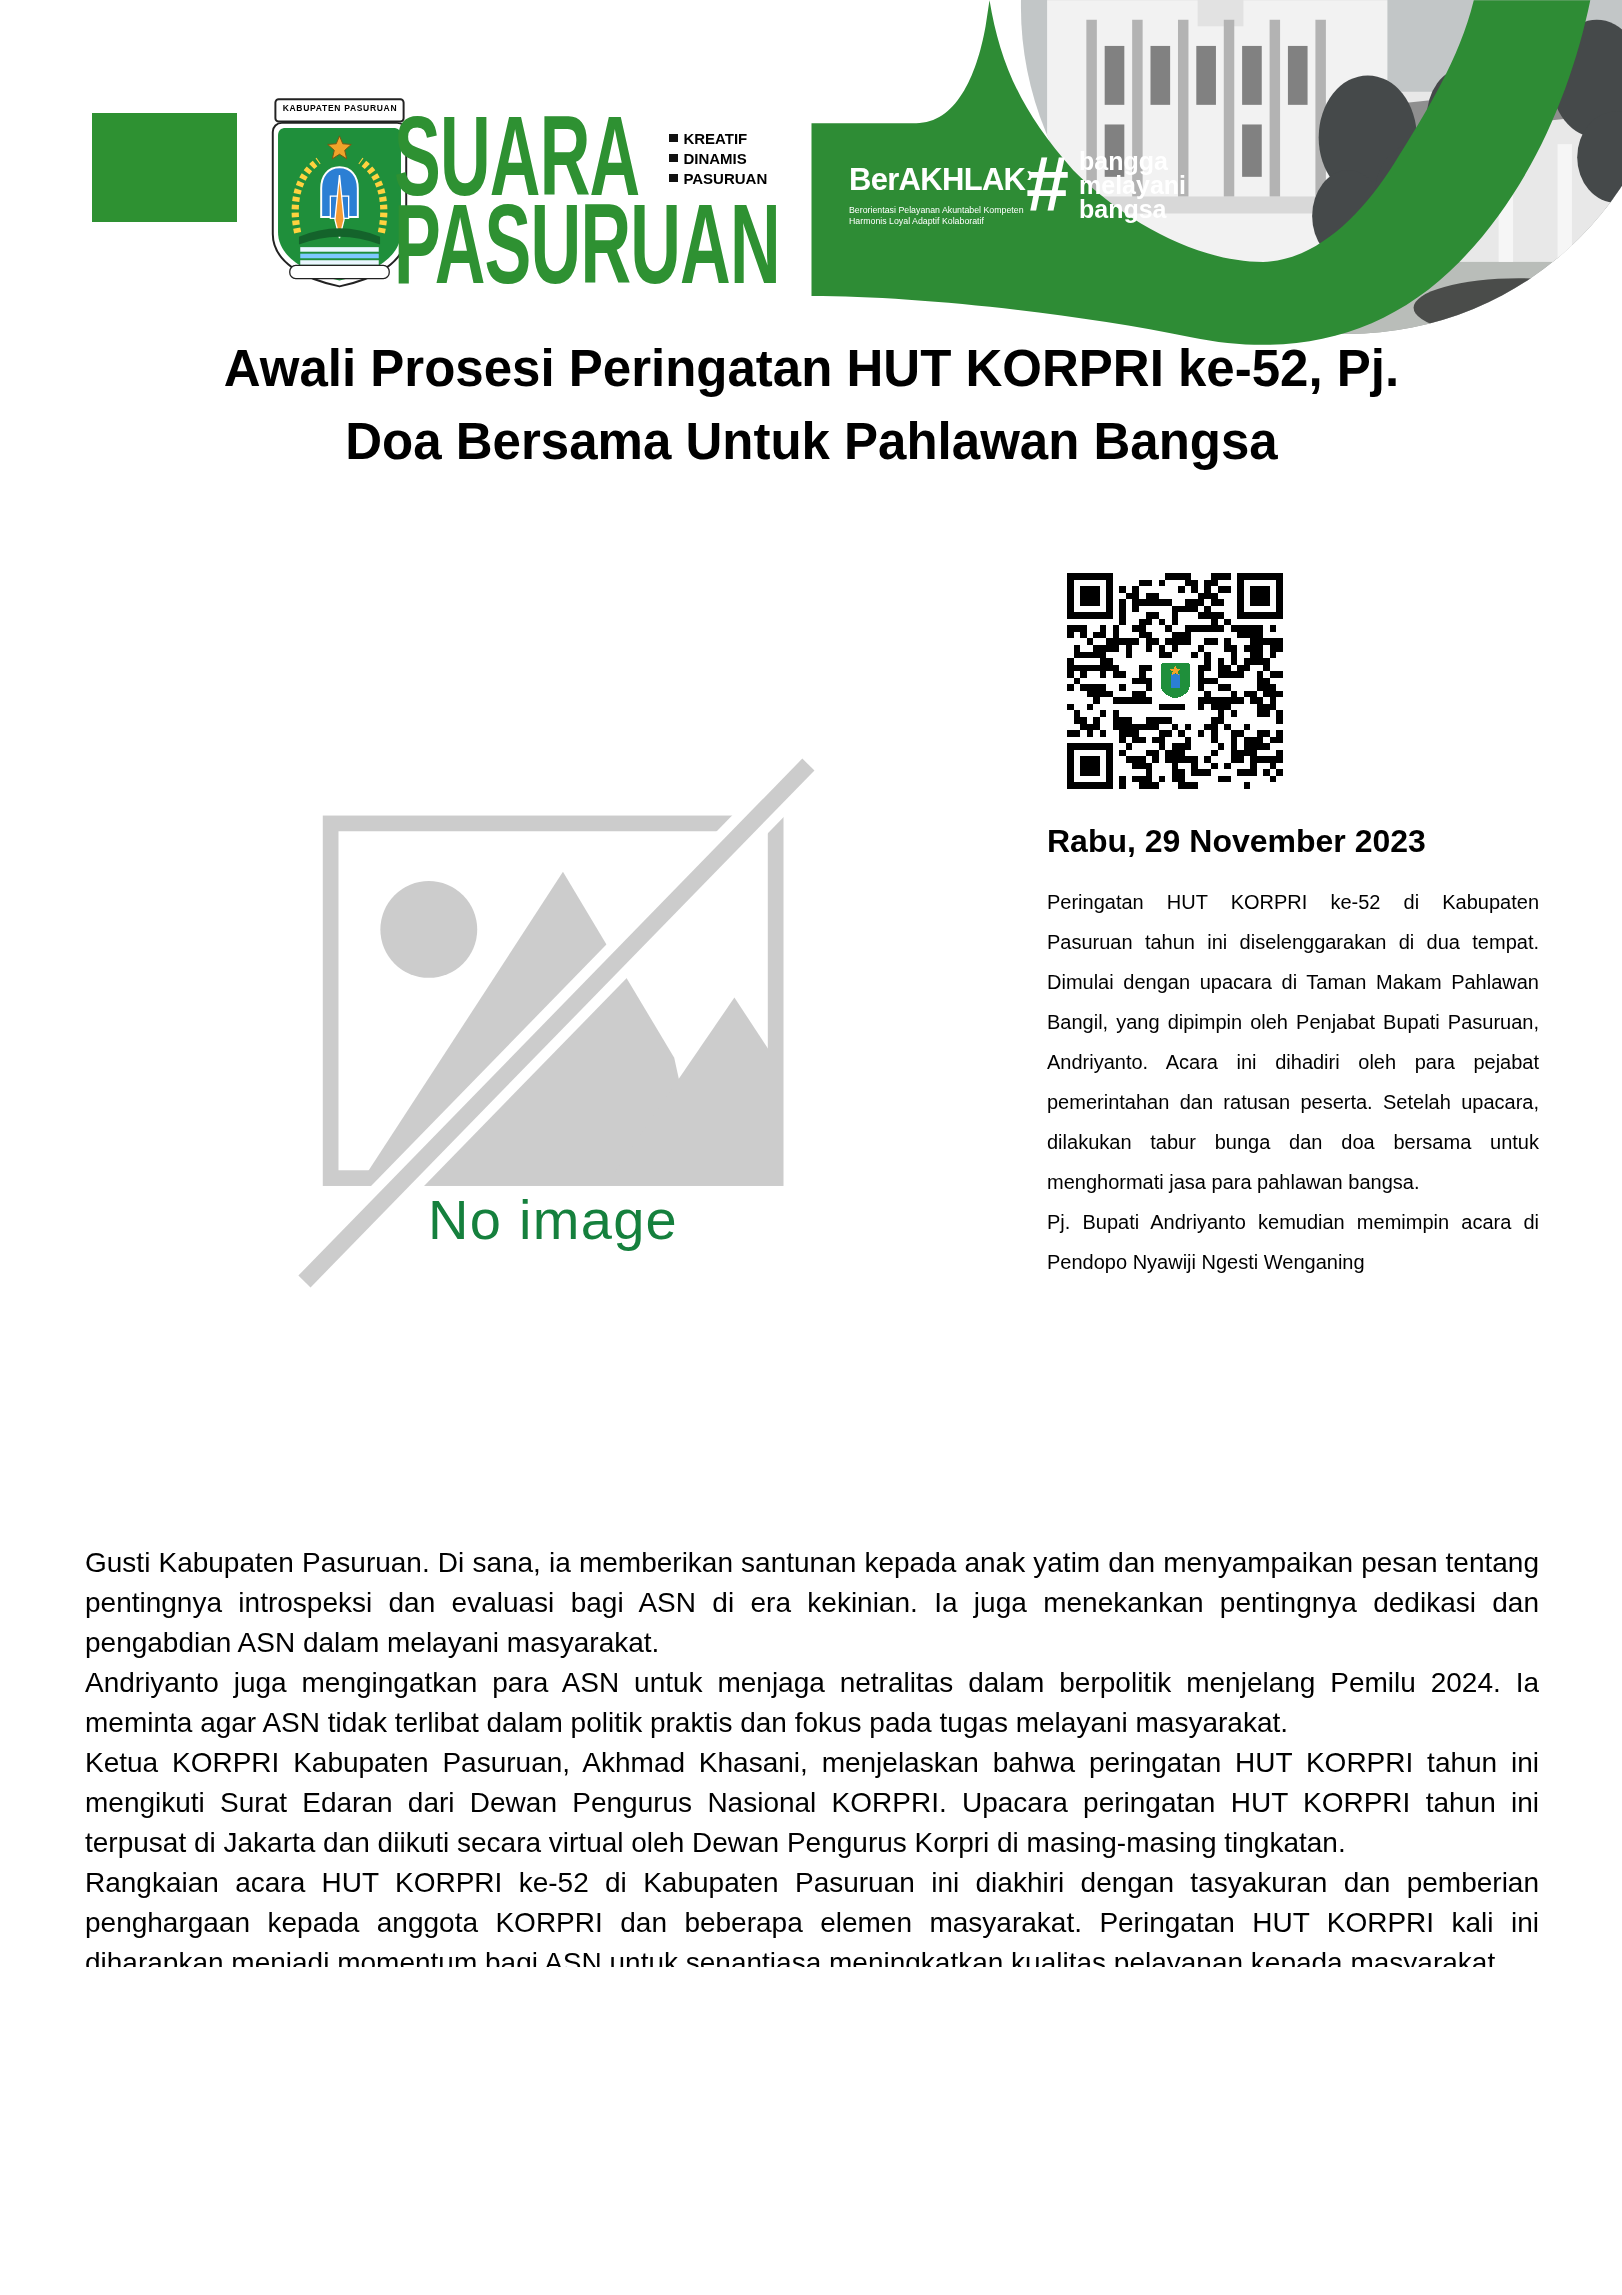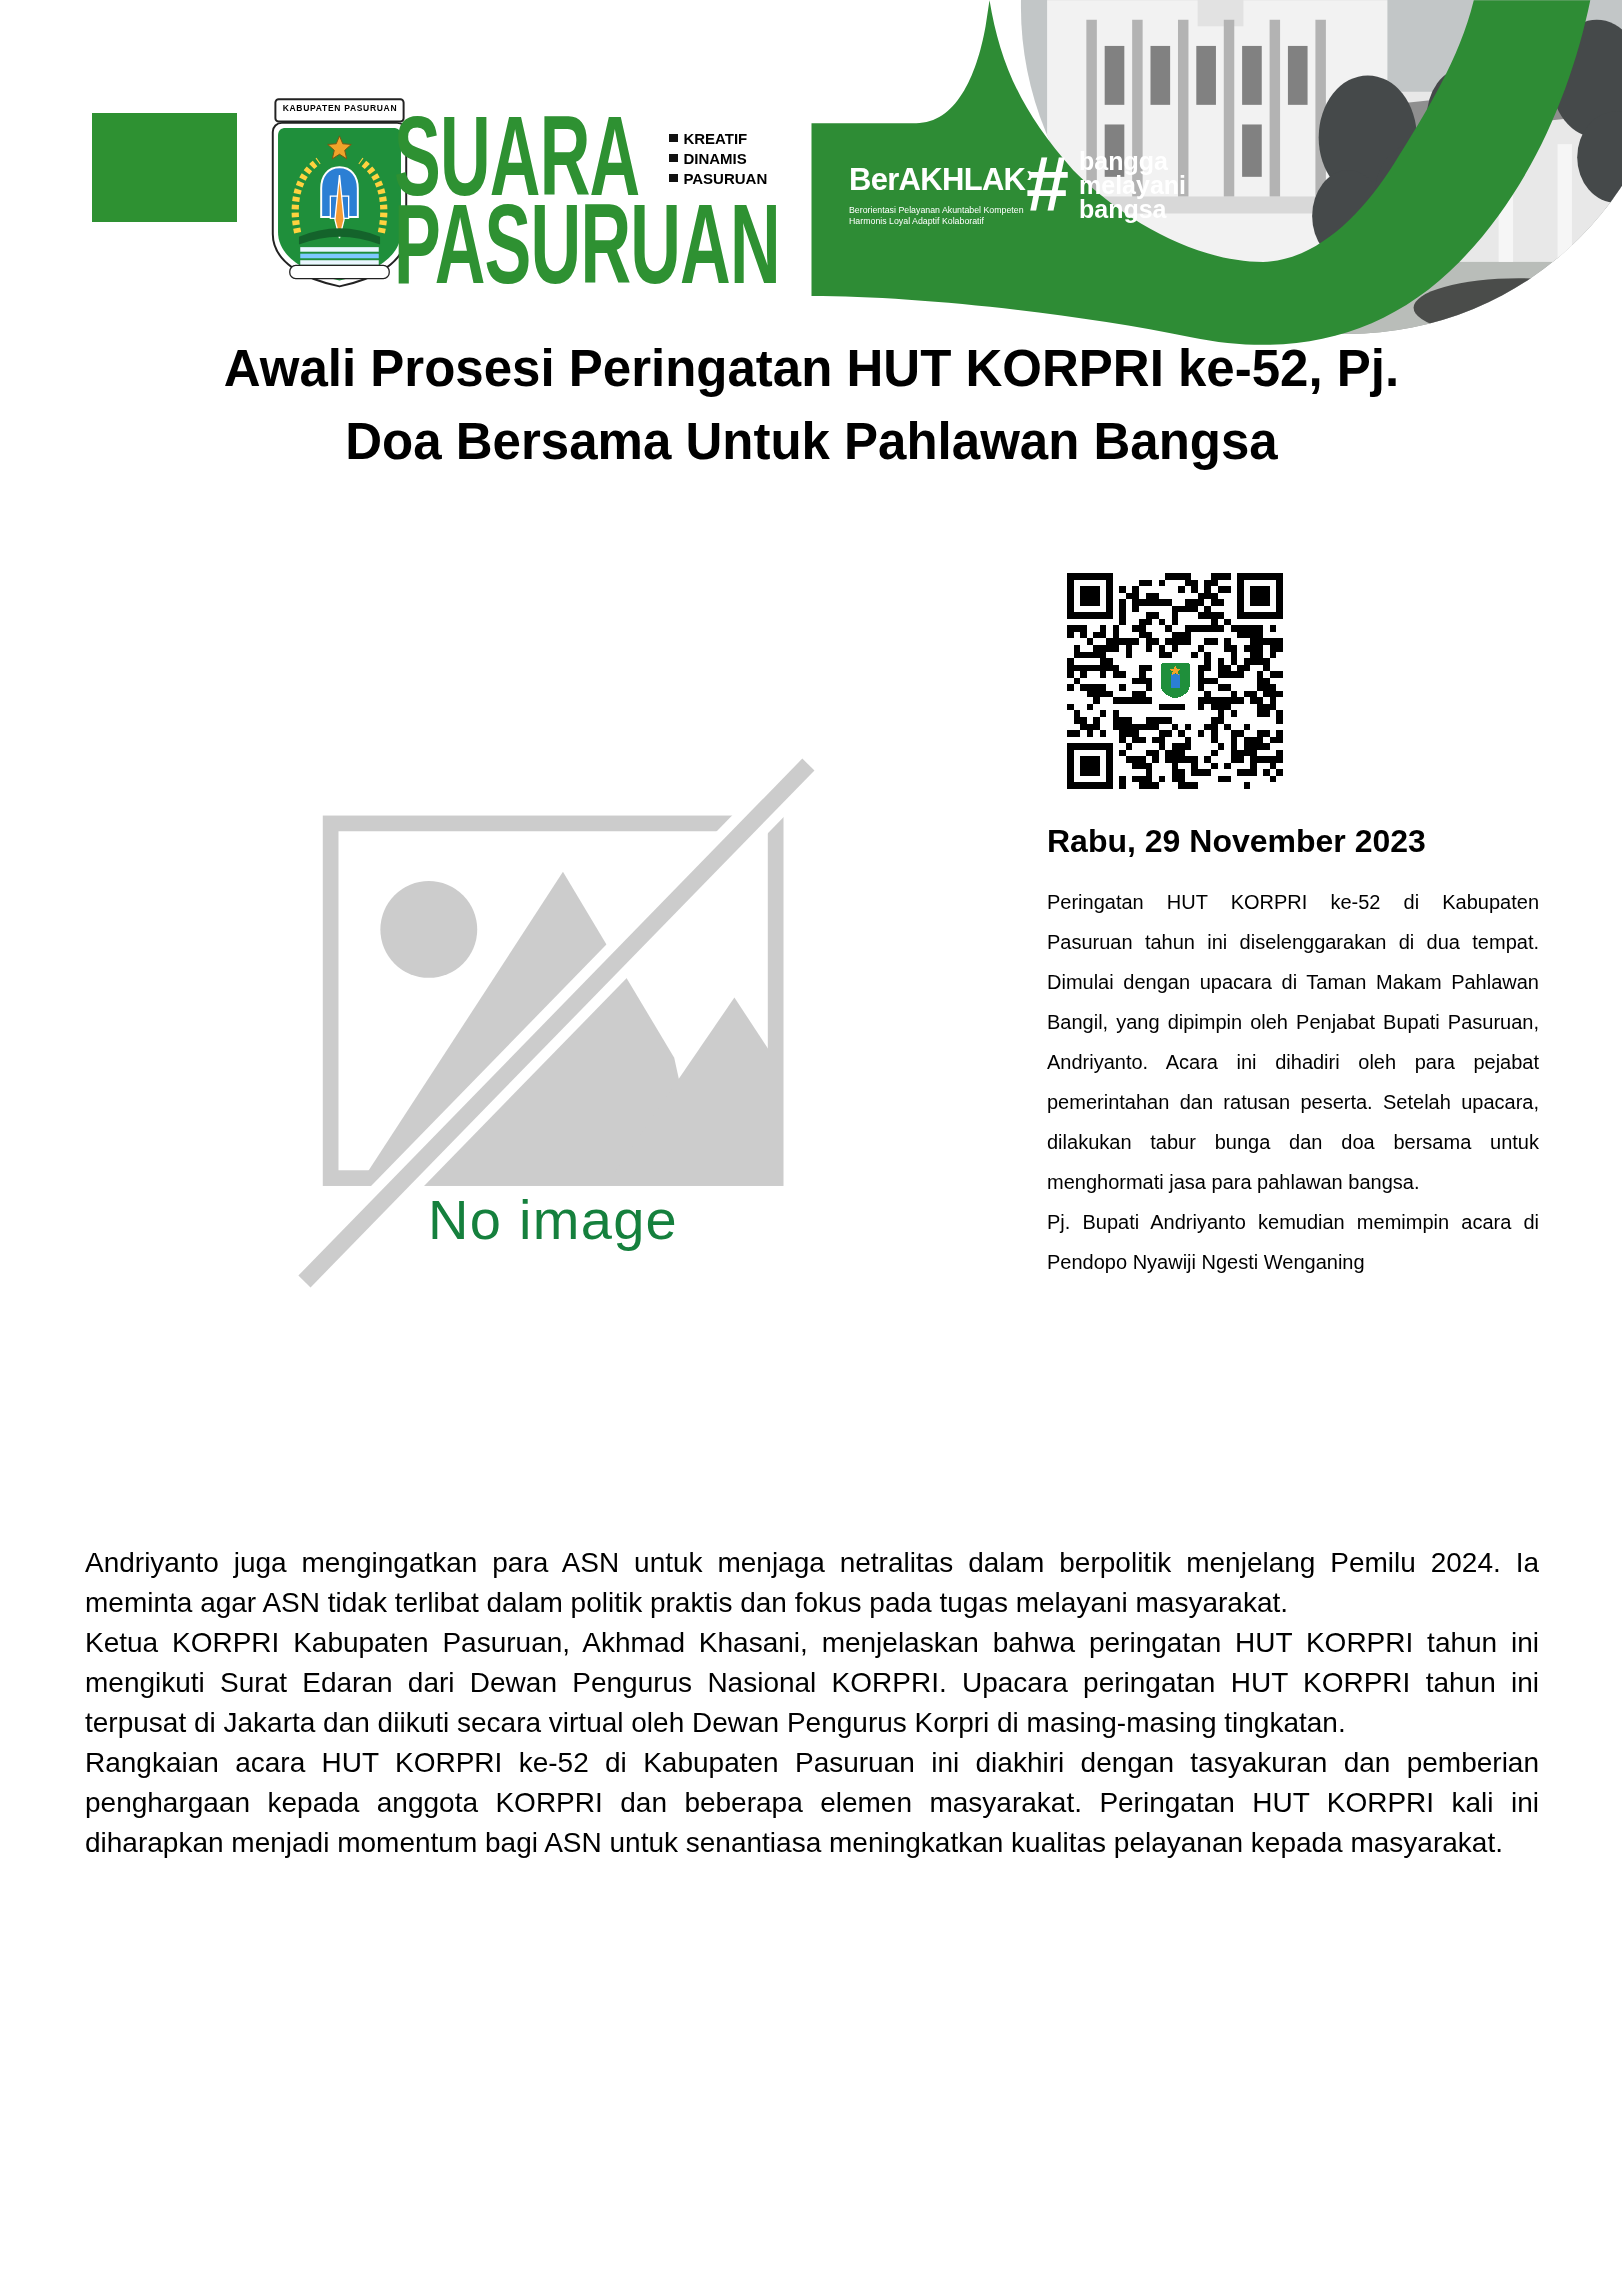--- a/index.html
+++ b/index.html
@@ -593,20 +593,21 @@
     </g>
     <circle cx="235" cy="320" r="74" fill="#cccccc"></circle>
     <path d="M142,690 L440,232 L610,516 L648,690 Z" fill="#cccccc"></path>
     <path d="M520,690 L702,424 L765,520 L765,690 Z" fill="#cccccc"></path>
     <line x1="45" y1="858" x2="815" y2="68" stroke="#ffffff" stroke-width="58"></line>
     <line x1="45" y1="858" x2="815" y2="68" stroke="#cccccc" stroke-width="26"></line>
   </svg>
   <div class="abs noimg-label">No image</div>
 
   <div class="abs fullText">
+    <p>Gusti Kabupaten Pasuruan. Di sana, ia memberikan santunan kepada anak yatim dan menyampaikan pesan tentang pentingnya introspeksi dan evaluasi bagi ASN di era kekinian. Ia juga menekankan pentingnya dedikasi dan pengabdian ASN dalam melayani masyarakat.</p>
     <p>Andriyanto juga mengingatkan para ASN untuk menjaga netralitas dalam berpolitik menjelang Pemilu 2024. Ia meminta agar ASN tidak terlibat dalam politik praktis dan fokus pada tugas melayani masyarakat.</p>
     <p>Ketua KORPRI Kabupaten Pasuruan, Akhmad Khasani, menjelaskan bahwa peringatan HUT KORPRI tahun ini mengikuti Surat Edaran dari Dewan Pengurus Nasional KORPRI. Upacara peringatan HUT KORPRI tahun ini terpusat di Jakarta dan diikuti secara virtual oleh Dewan Pengurus Korpri di masing-masing tingkatan.</p>
     <p>Rangkaian acara HUT KORPRI ke-52 di Kabupaten Pasuruan ini diakhiri dengan tasyakuran dan pemberian penghargaan kepada anggota KORPRI dan beberapa elemen masyarakat. Peringatan HUT KORPRI kali ini diharapkan menjadi momentum bagi ASN untuk senantiasa meningkatkan kualitas pelayanan kepada masyarakat.</p>
   </div>
 
   <svg class="abs" style="left:0;top:2094px;" width="1623" height="202" viewBox="0 3200 2480 308">
 
     <g>
       <path d="M140,3508 L140,3420 C140,3262 192,3212 330,3212 C468,3212 520,3262 520,3420 L520,3508 Z" fill="#bdbdbd"></path>
       <path d="M180,3508 L322,3290 L420,3420 L452,3388 L520,3470 L520,3508 Z" fill="#5d5d5d"></path>

